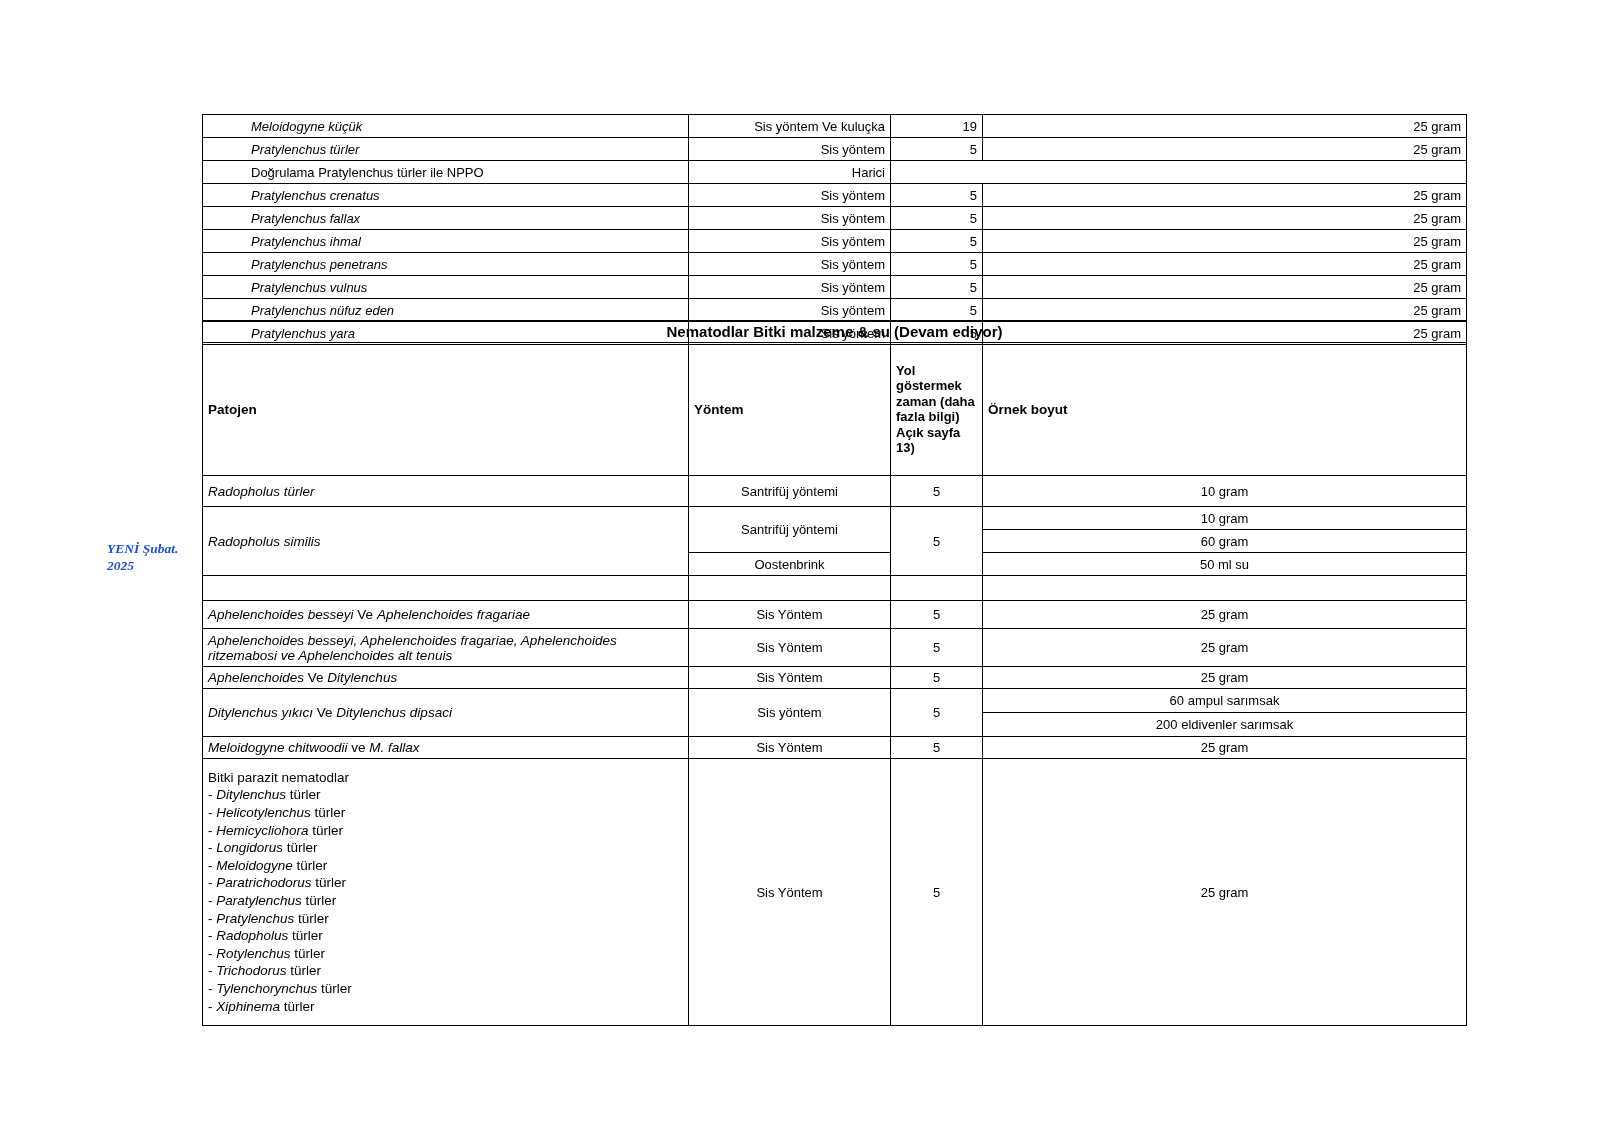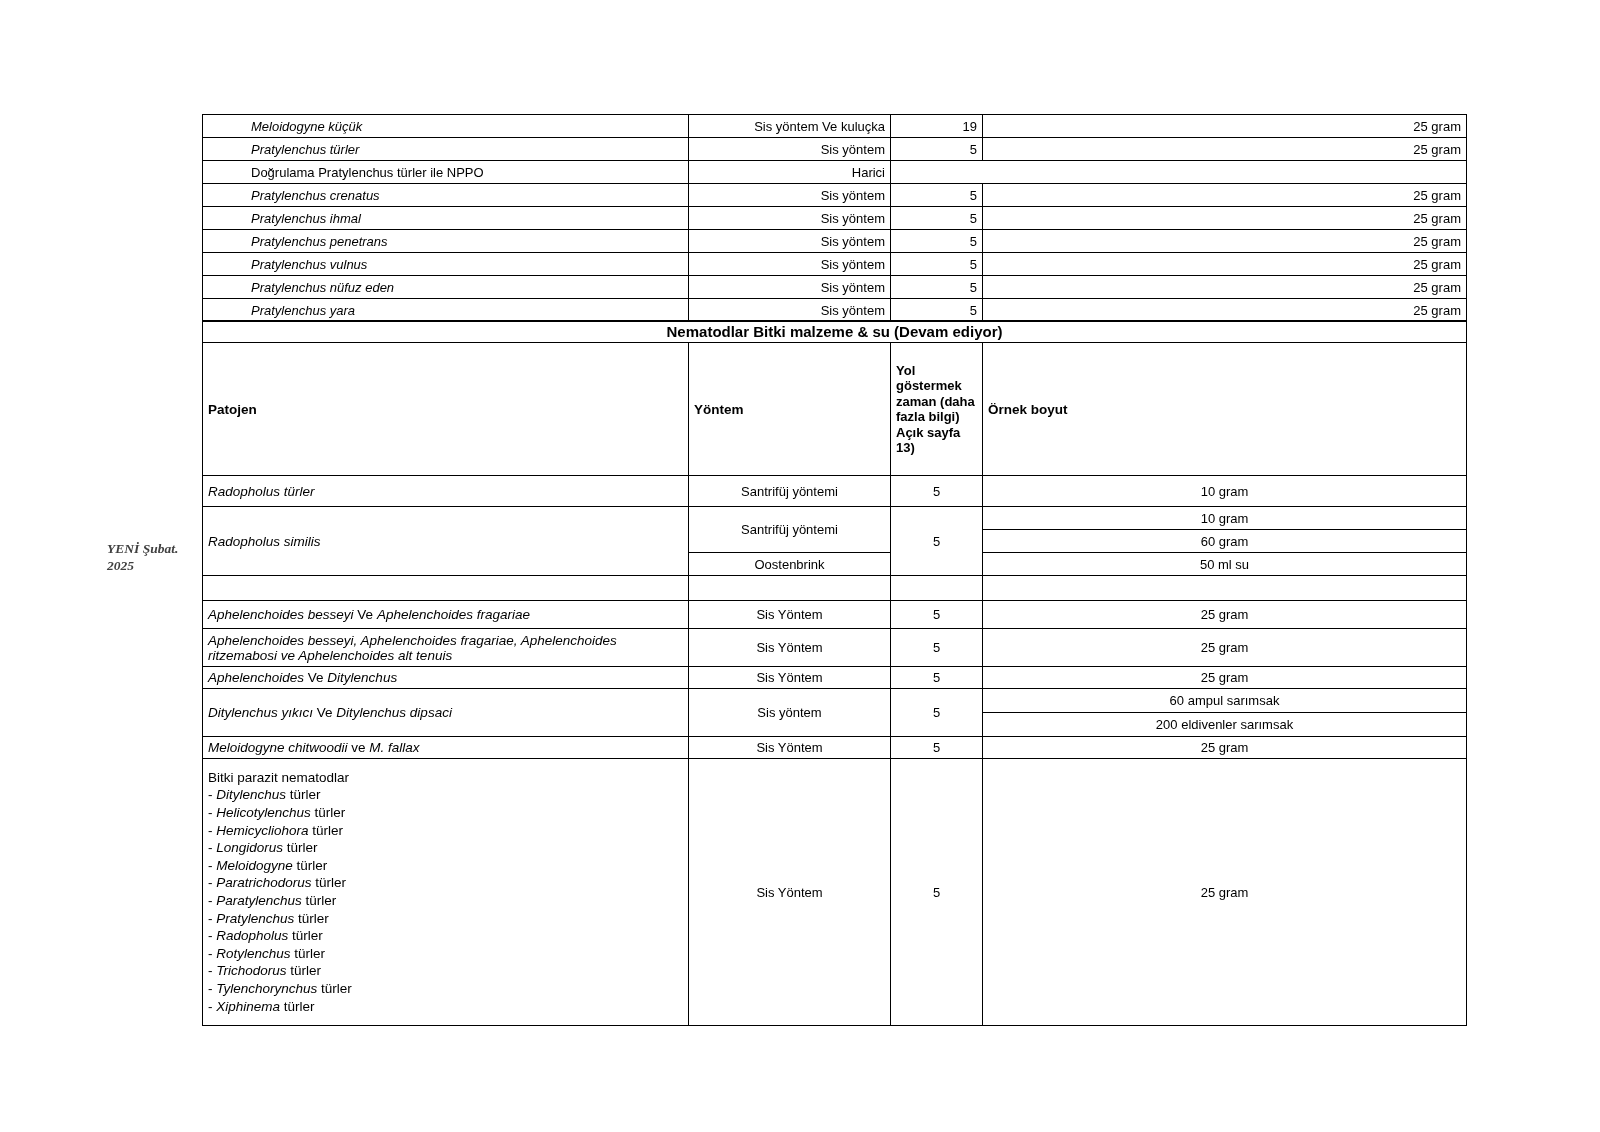--- a/index.html
+++ b/index.html
@@ -24,21 +24,21 @@
   .side-note {
     position: absolute;
     left: 107px;
     top: 540px;
     width: 90px;
     font-family: "Liberation Serif", serif;
     font-style: italic;
     font-weight: bold;
     font-size: 13.5px;
     line-height: 17px;
-    color: #404040;
+    color: #1d4ed8;
   }
   .tbl {
     position: absolute;
     border-collapse: collapse;
     table-layout: fixed;
     font-size: 13px;
   }
   .tbl td {
     border: 1px solid #000;
     padding: 2px 5px;
@@ -140,20 +140,26 @@
         <td class="c-mid">5</td>
         <td class="c-mid">25 gram</td>
       </tr>
       <tr>
         <td class="c-name">Doğrulama Pratylenchus türler ile NPPO</td>
         <td class="c-mid">Harici</td>
         <td class="c-mid" colspan="2"></td>
       </tr>
       <tr>
         <td class="c-name it">Pratylenchus crenatus</td>
+        <td class="c-mid">Sis yöntem</td>
+        <td class="c-mid">5</td>
+        <td class="c-mid">25 gram</td>
+      </tr>
+      <tr>
+        <td class="c-name it">Pratylenchus fallax</td>
         <td class="c-mid">Sis yöntem</td>
         <td class="c-mid">5</td>
         <td class="c-mid">25 gram</td>
       </tr>
       <tr>
         <td class="c-name it">Pratylenchus ihmal</td>
         <td class="c-mid">Sis yöntem</td>
         <td class="c-mid">5</td>
         <td class="c-mid">25 gram</td>
       </tr>

